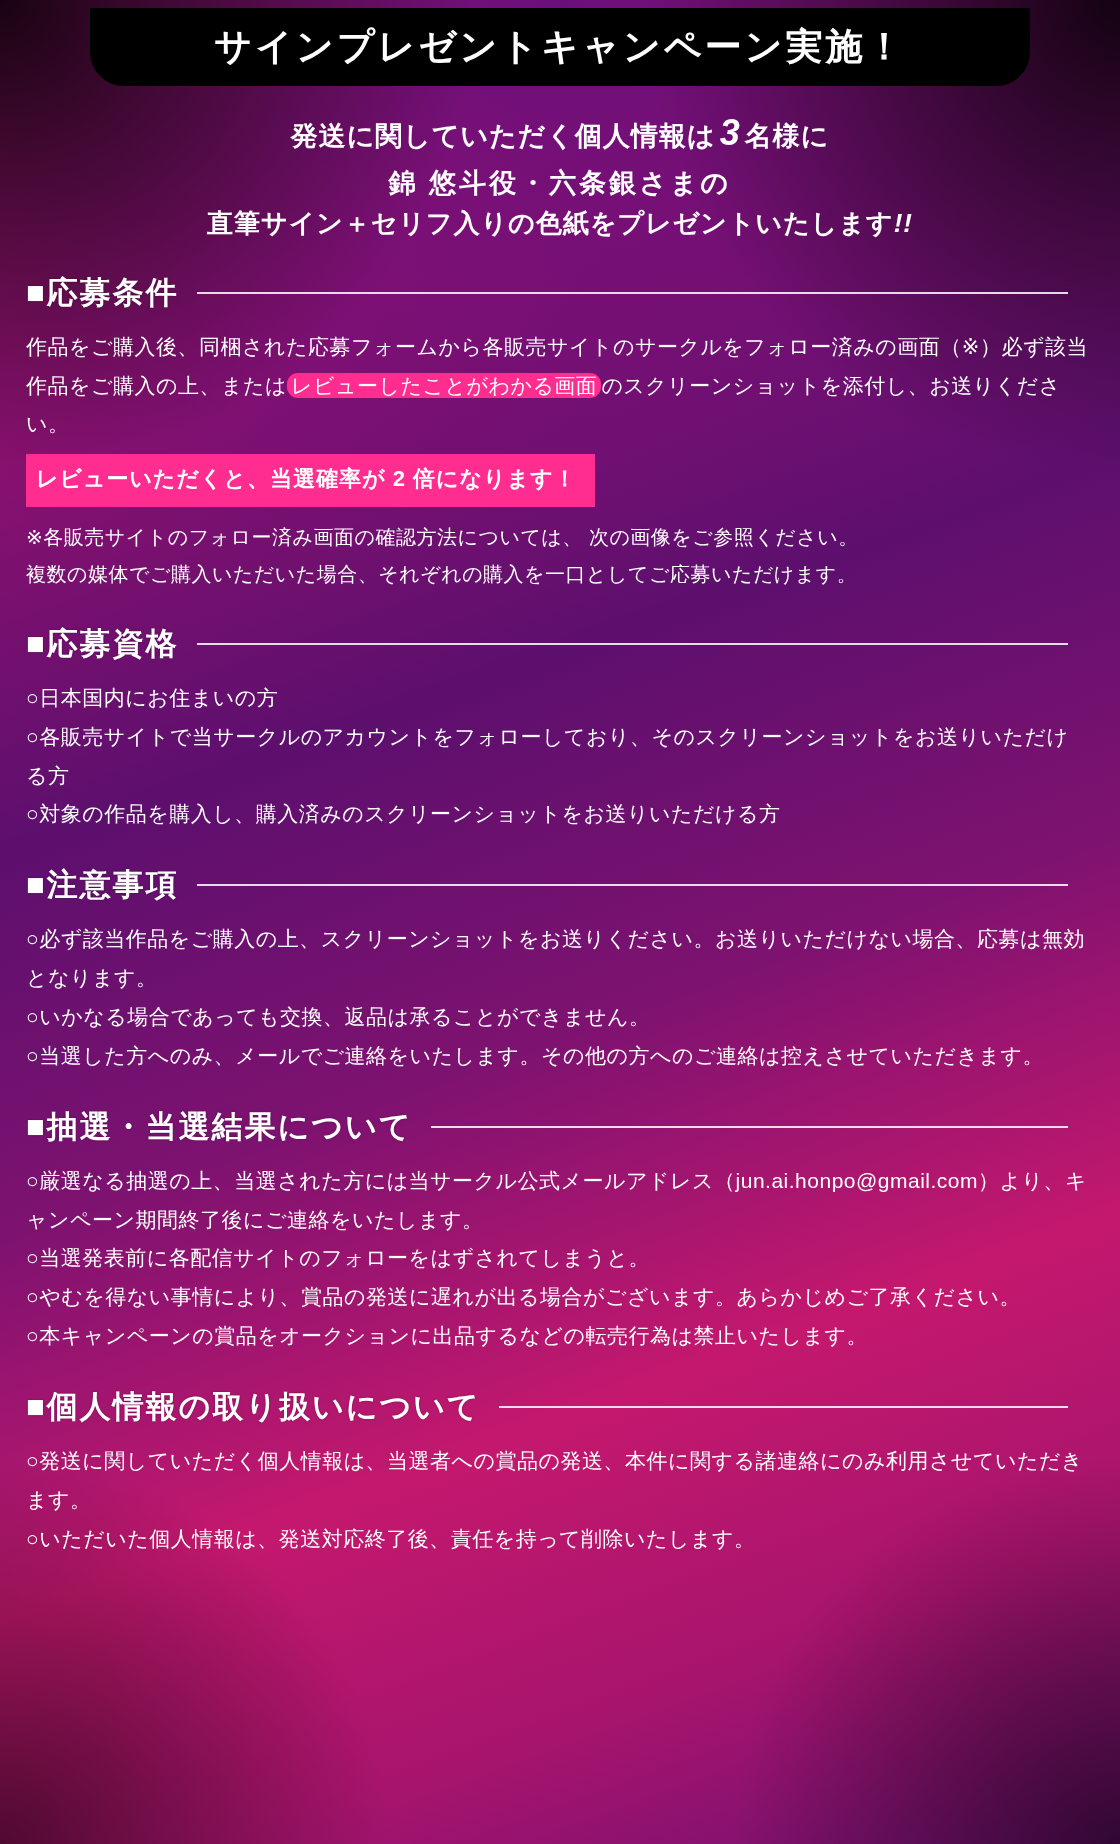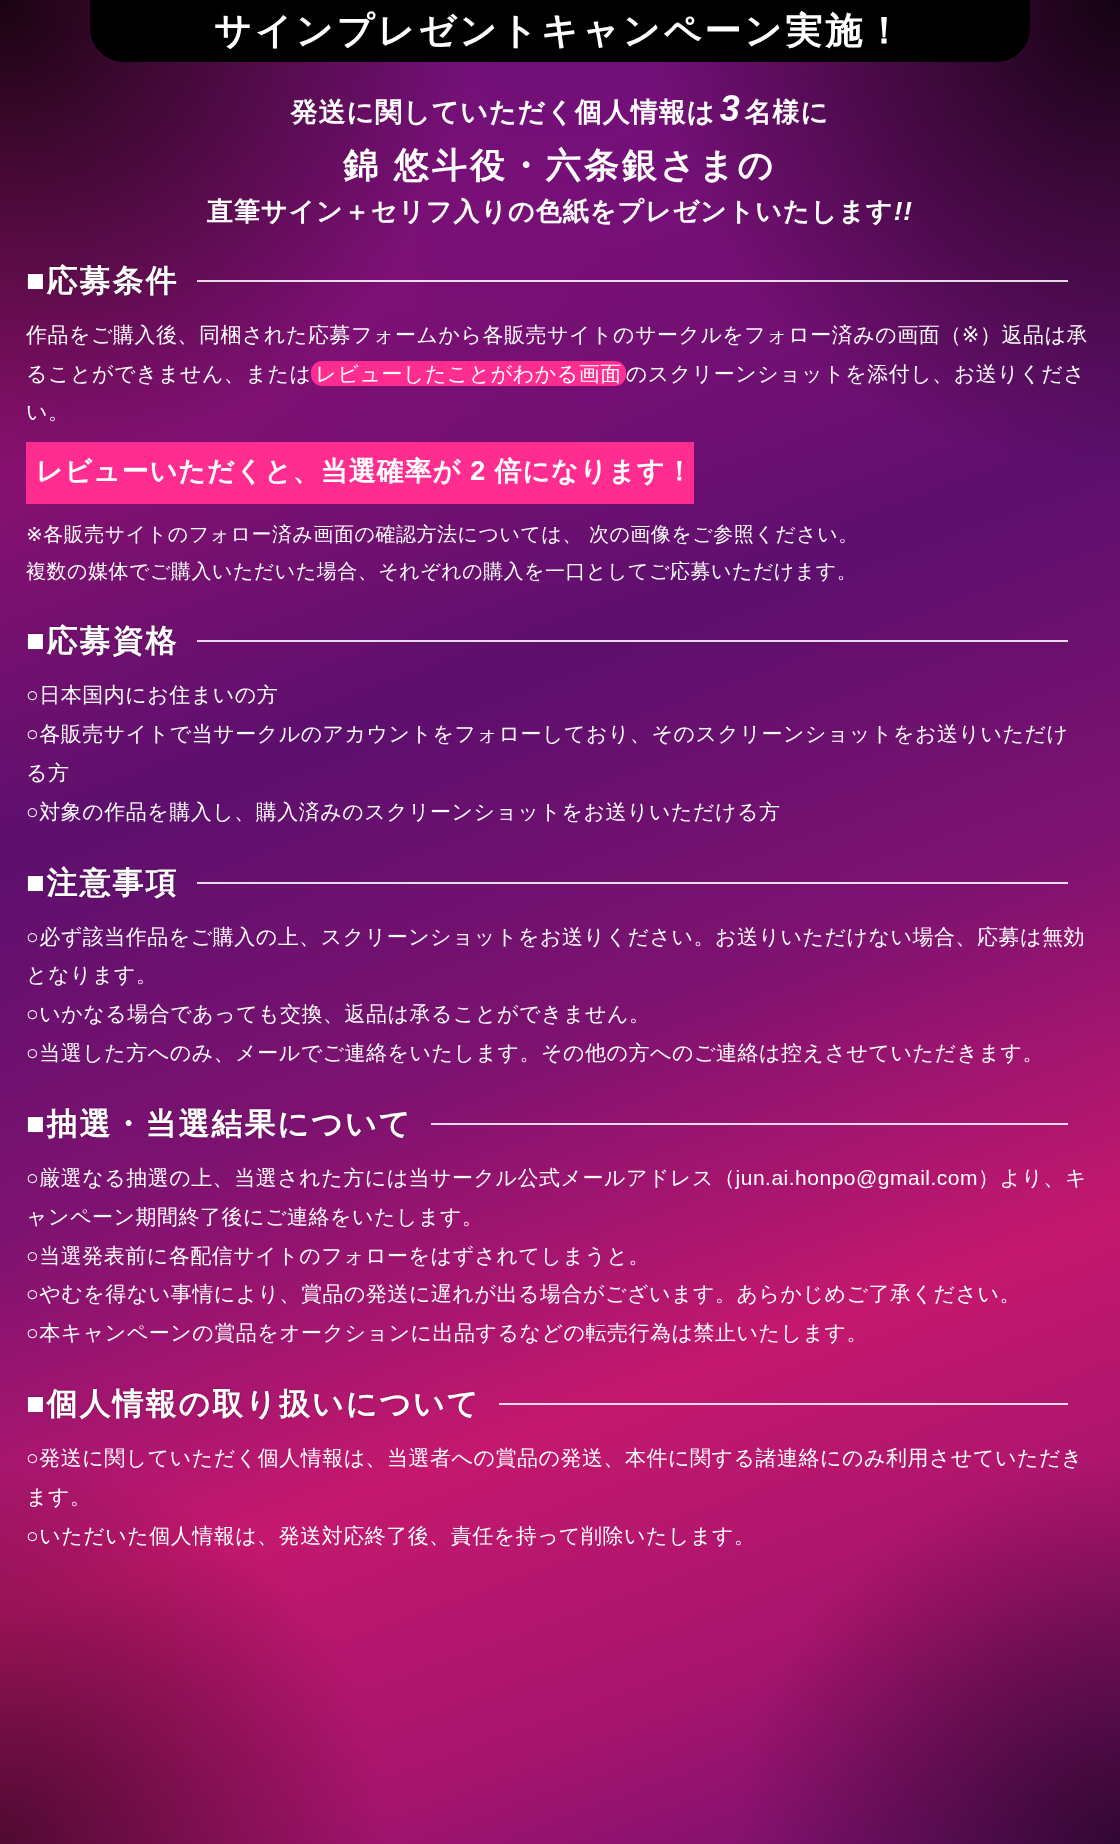--- a/index.html
+++ b/index.html
@@ -31,23 +31,23 @@
       radial-gradient(circle at 0% 100%, rgba(0,0,0,0.55) 0%, rgba(0,0,0,0) 18%),
       radial-gradient(circle at 100% 100%, rgba(0,0,0,0.55) 0%, rgba(0,0,0,0) 18%);
   }
   .content {
     position: relative;
     z-index: 2;
   }
 
   
   .banner {
-    margin: 0 auto;
+    margin: 8px auto;
     width: 940px;
-    height: 62px;
+    height: 78px;
     background: #000;
     border-radius: 0 0 34px 34px;
     display: flex;
     align-items: center;
     justify-content: center;
   }
   .banner-title {
     color: #ffffff;
     font-size: 37px;
     font-weight: bold;
@@ -67,21 +67,21 @@
     font-weight: bold;
     letter-spacing: 1px;
     line-height: 1.3;
   }
   .lead-line1 .big-num {
     font-size: 36px;
     font-style: italic;
     padding: 0 4px;
   }
   .lead-line2 {
-    font-size: 35px;
+    font-size: 27px;
     font-weight: bold;
     letter-spacing: 3px;
     line-height: 1.5;
     margin-top: 6px;
   }
   .lead-line3 {
     font-size: 26px;
     font-weight: bold;
     letter-spacing: 1px;
     line-height: 1.4;
@@ -127,24 +127,24 @@
   .hl-pink {
     background: #ff2d8f;
     color: #ffffff;
     padding: 1px 4px;
     border-radius: 11px;
   }
   .bar-highlight {
     display: block;
     background: #ff2d8f;
     color: #ffffff;
-    font-size: 27px;
+    font-size: 22px;
     font-weight: bold;
     letter-spacing: 1px;
-    padding: 5px 0 7px 10px;
+    padding: 5px 18px 7px 10px;
     margin: 10px 0 12px 0;
     width: fit-content;
     max-width: 100%;
   }
   .list-block {
     color: #ffffff;
     font-size: 21px;
     line-height: 1.85;
     padding: 0 30px 0 26px;
     letter-spacing: 0.5px;
@@ -170,21 +170,21 @@
       <div class="lead-line1"><span>発送に関していただく個人情報は</span><span class="big-num">3</span><span>名様に</span></div>
       <div class="lead-line2">錦 悠斗役・六条銀さまの</div>
       <div class="lead-line3"><span>直筆サイン＋セリフ入りの色紙をプレゼントいたします</span><span class="ex">!!</span></div>
     </div>
 
     <div class="sec-head">
       <div class="sec-head-text">■応募条件</div>
       <div class="sec-head-rule"></div>
     </div>
     <div class="body-block">
-      <p><span>作品をご購入後、同梱された応募フォームから各販売サイトのサークルをフォロー済みの画面（※）返品は承ることができません、または</span><span class="hl-pink">レビューしたことがわかる画面</span><span>のスクリーンショットを添付し、お送りください。</span></p>
+      <p><span>作品をご購入後、同梱された応募フォームから各販売サイトのサークルをフォロー済みの画面（※）必ず該当作品をご購入の上、または</span><span class="hl-pink">レビューしたことがわかる画面</span><span>のスクリーンショットを添付し、お送りください。</span></p>
       <span class="bar-highlight">レビューいただくと、当選確率が 2 倍になります！</span>
       <p class="note-small">※各販売サイトのフォロー済み画面の確認方法については、 次の画像をご参照ください。</p>
       <p class="note-small">複数の媒体でご購入いただいた場合、それぞれの購入を一口としてご応募いただけます。</p>
     </div>
 
     <div class="sec-head">
       <div class="sec-head-text">■応募資格</div>
       <div class="sec-head-rule"></div>
     </div>
     <div class="list-block">

